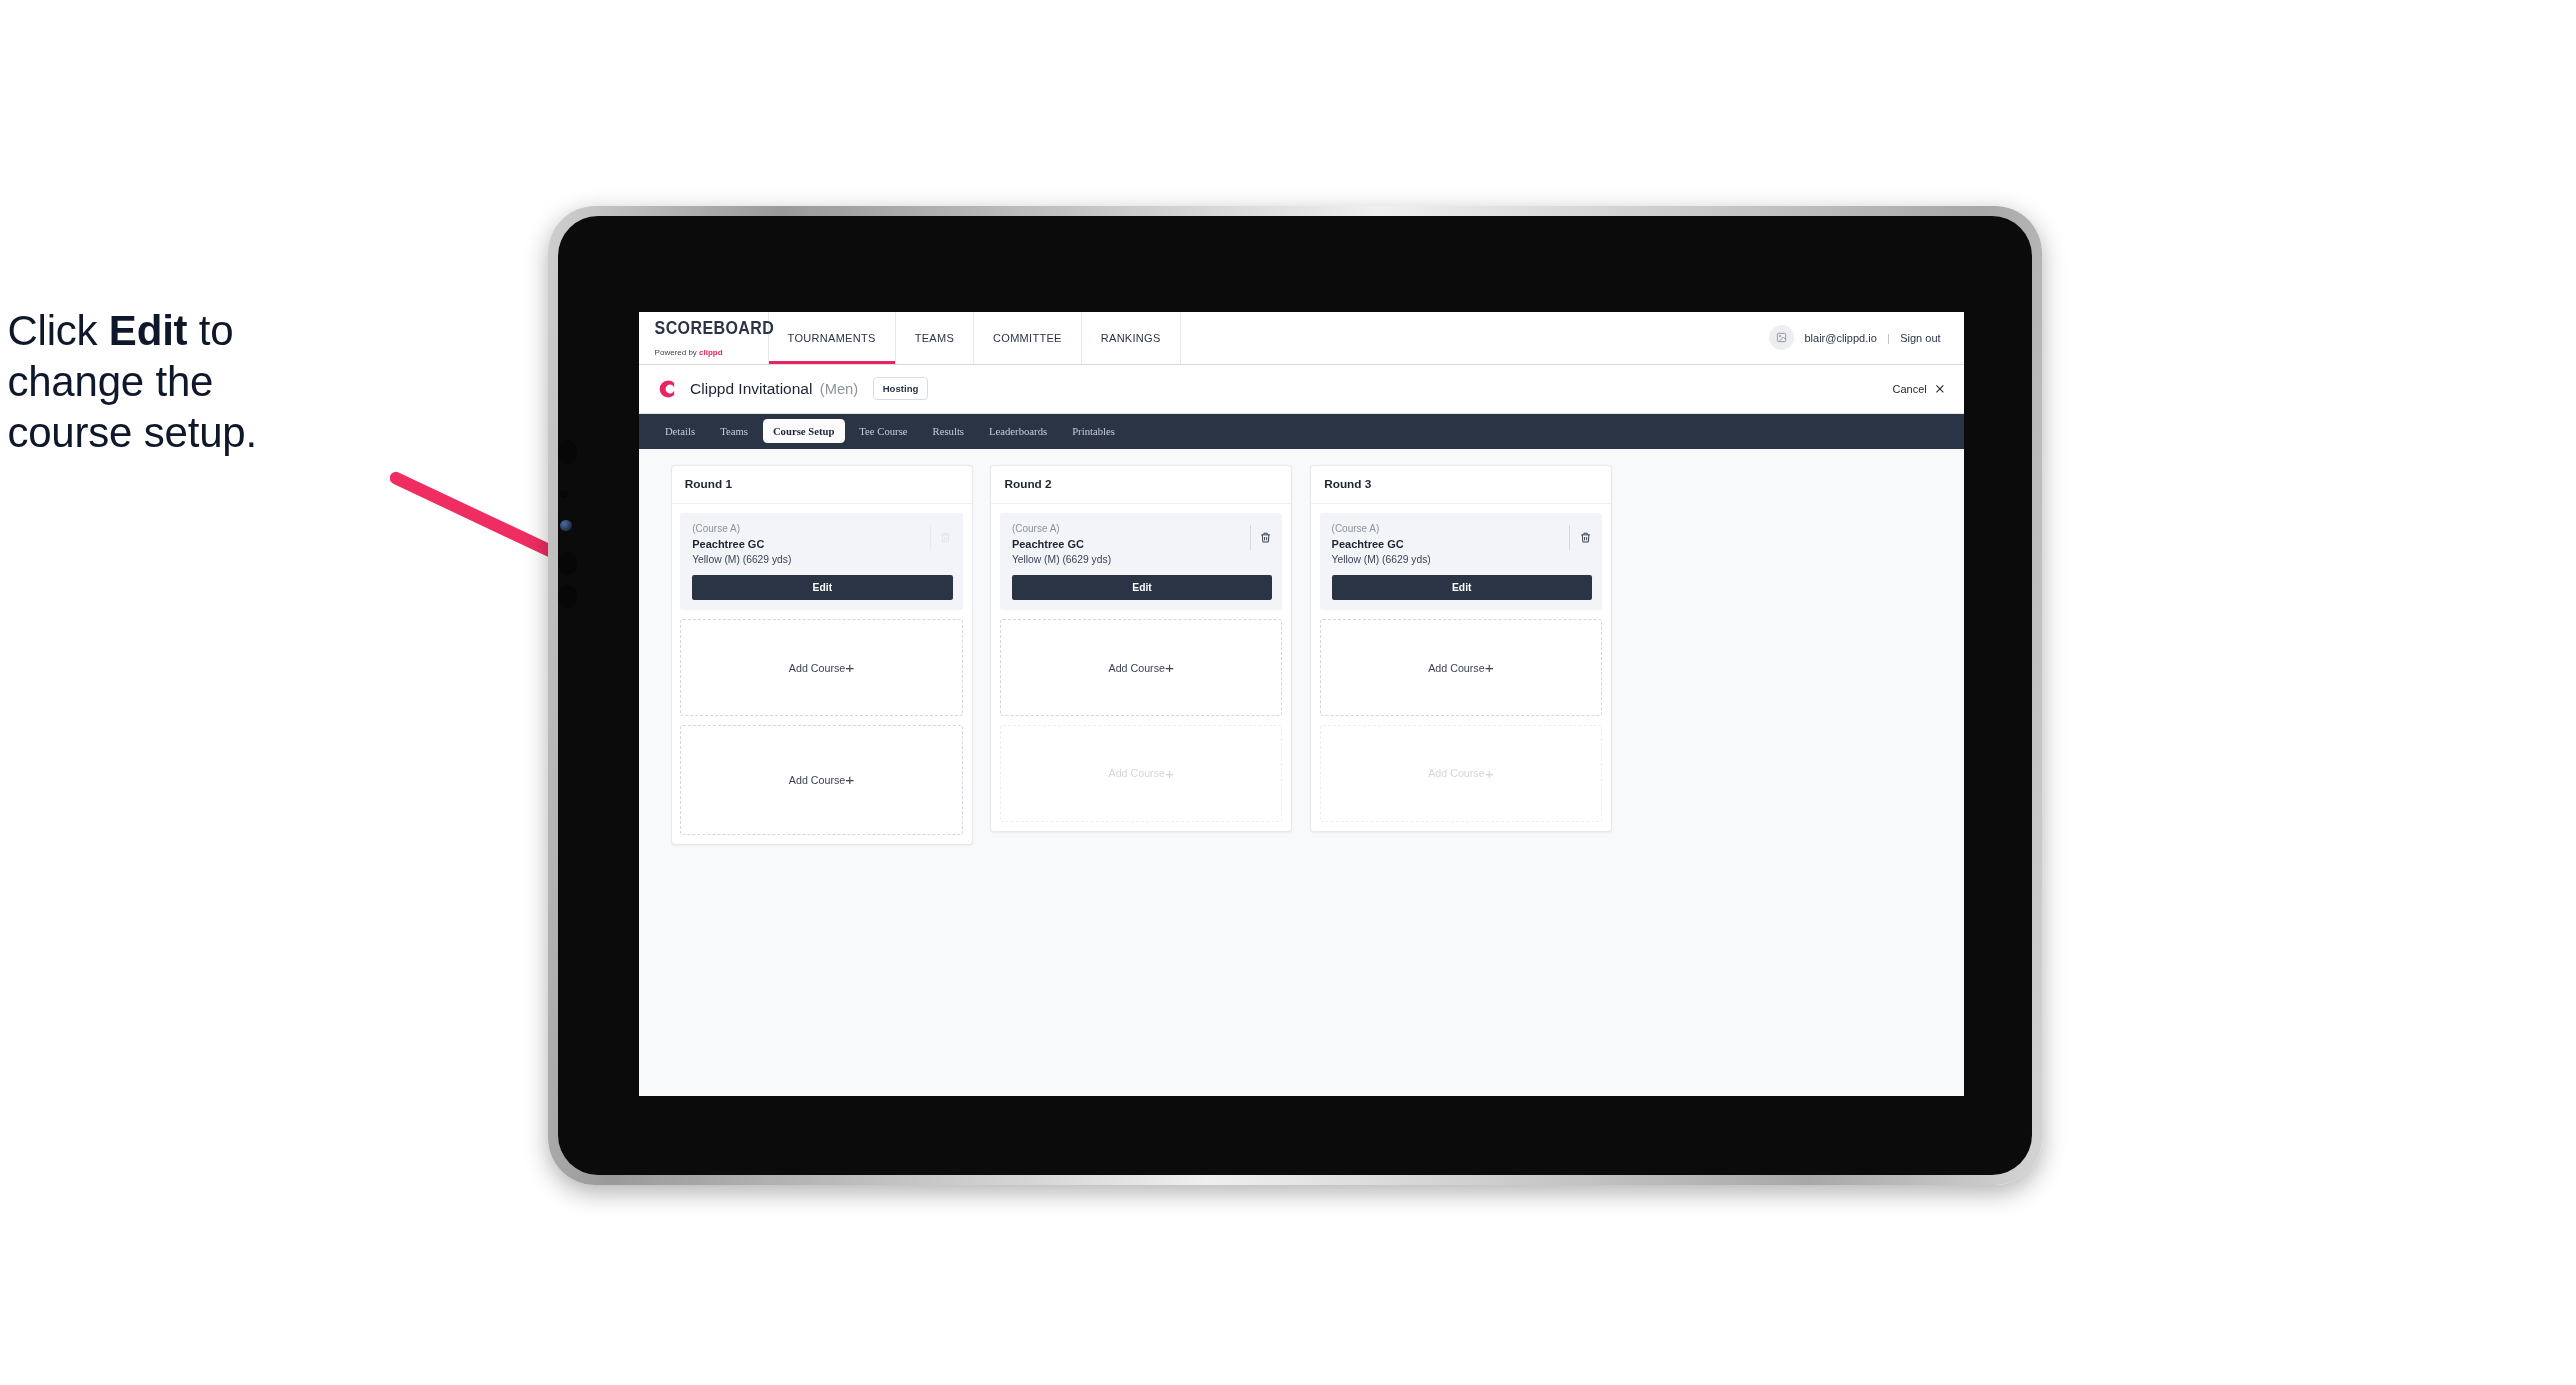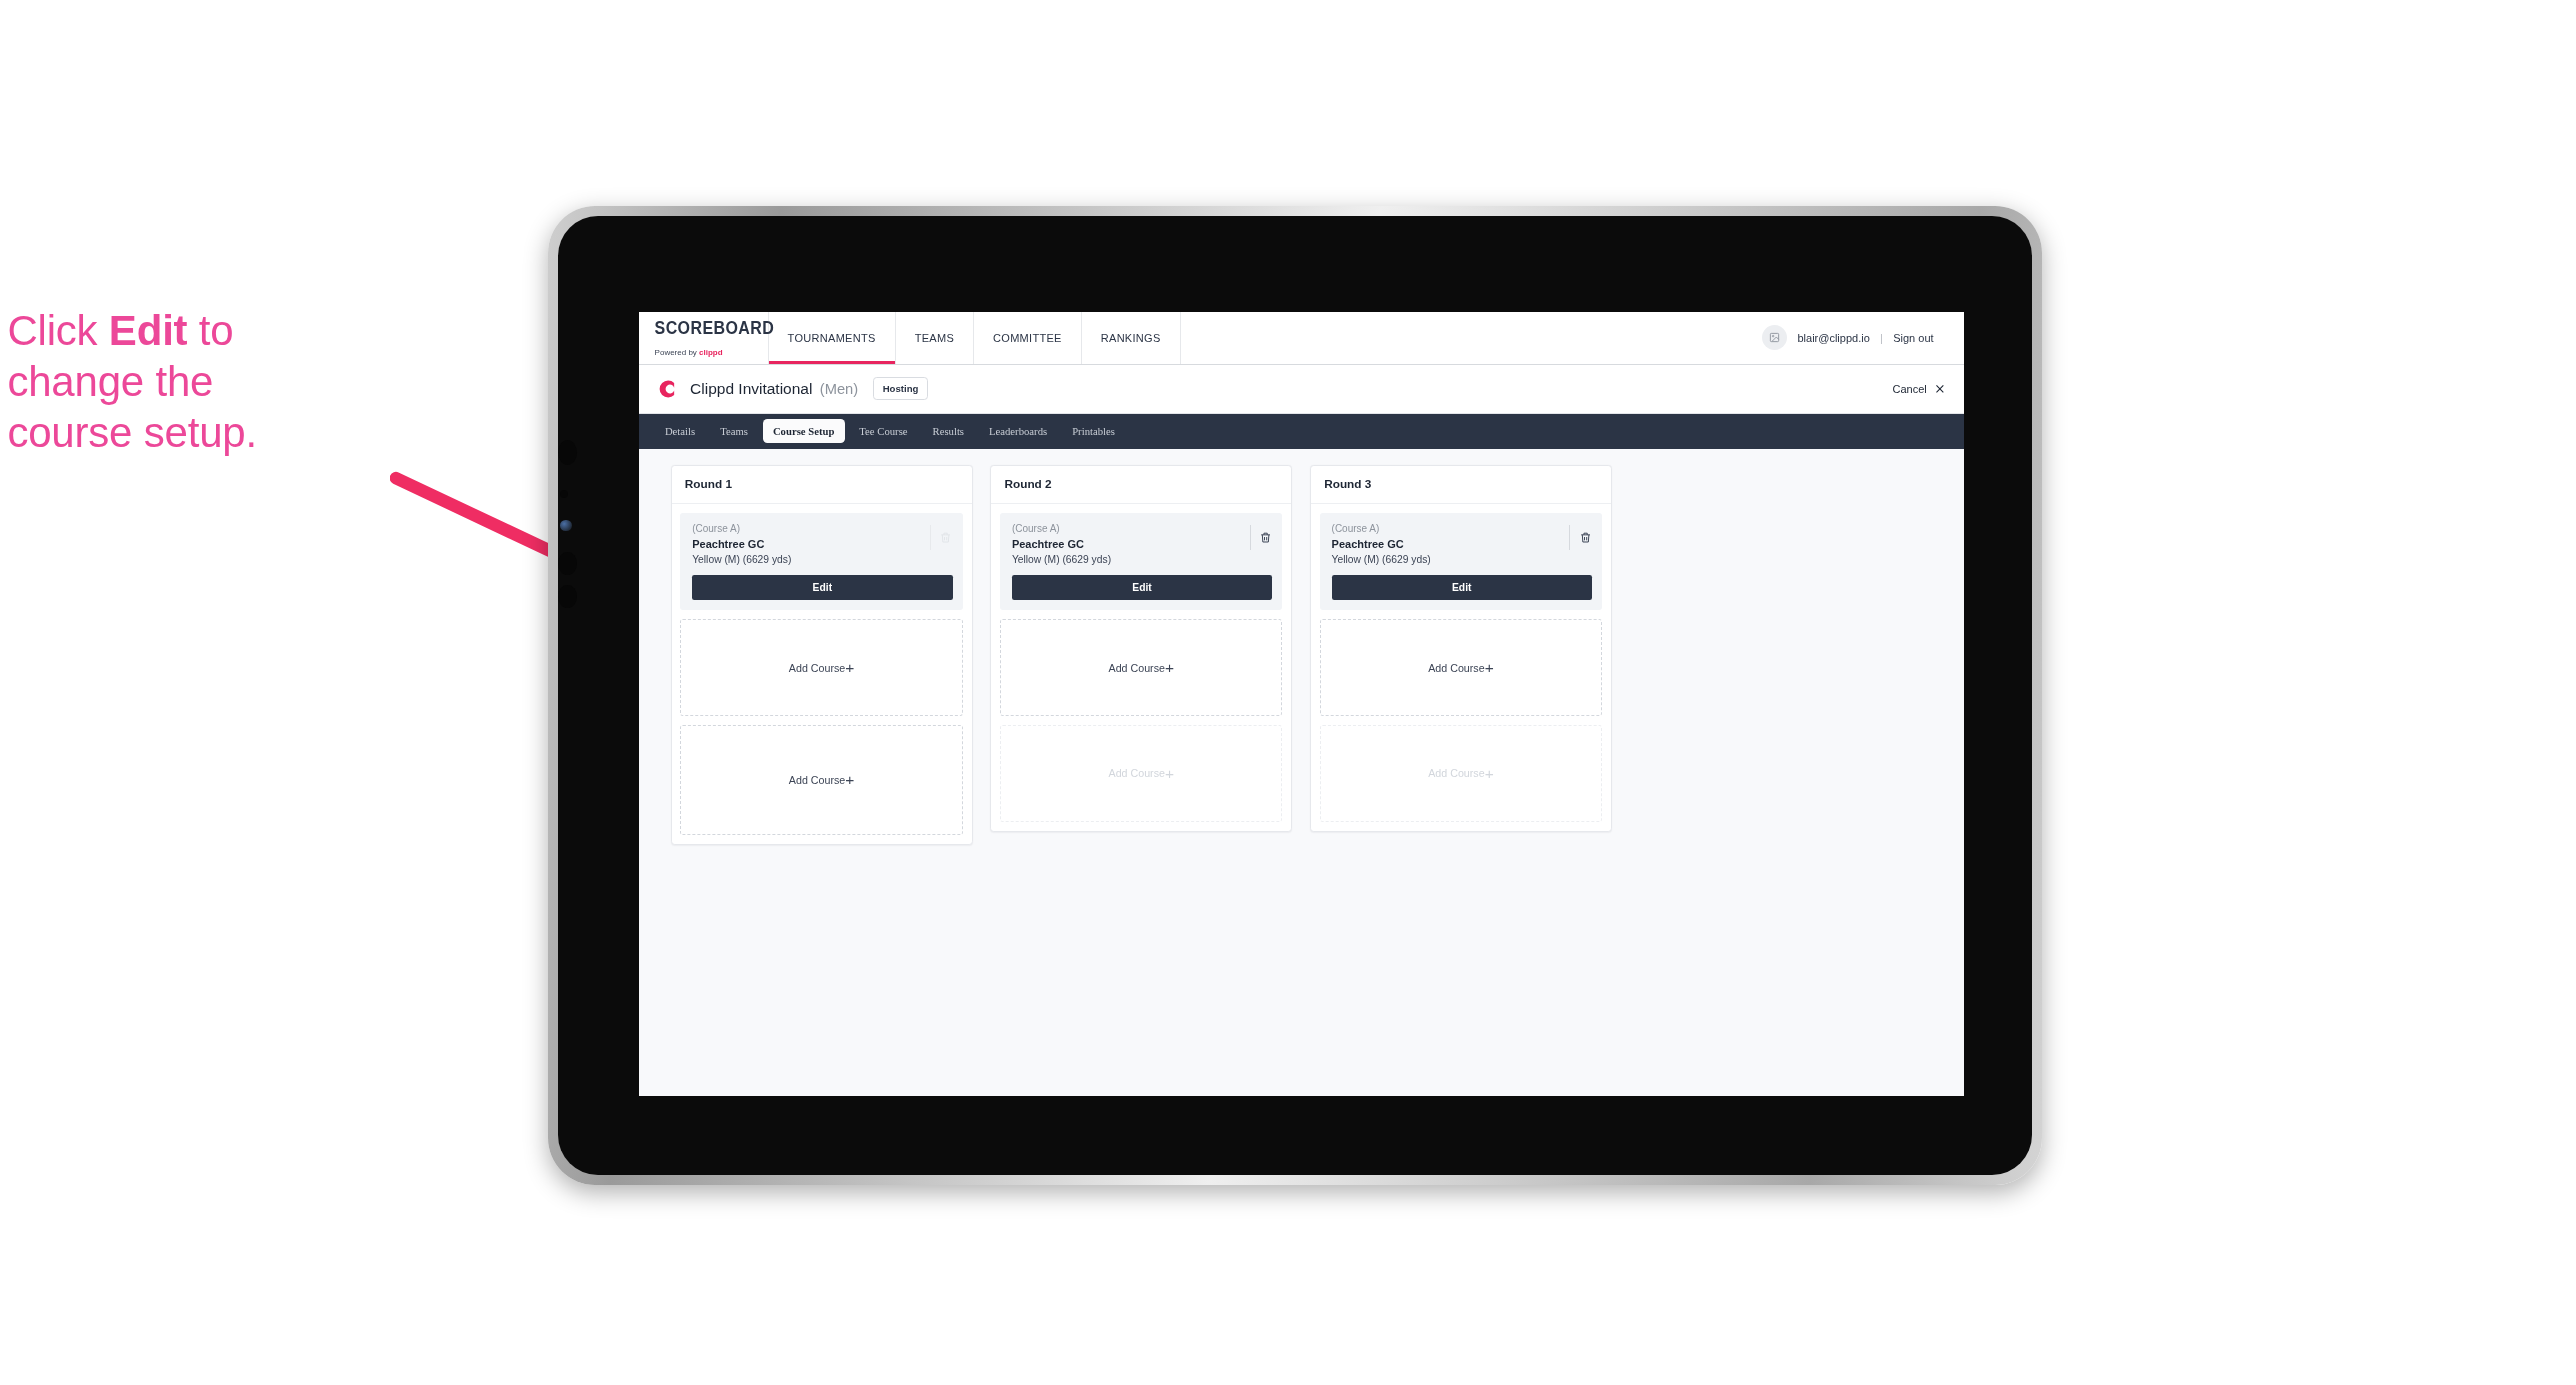--- a/index.html
+++ b/index.html
@@ -9,21 +9,21 @@
     font-family: "Liberation Sans", sans-serif;
     overflow: hidden;
   }
   #stage { position: relative; width: 2576px; height: 1386px; background: #fff; }
 
   
   #annotation {
     position: absolute; left: 7.4px; top: 305px;
     width: 412px;
     font-size: 42px; line-height: 1.22;
-    color: #ec4899; letter-spacing: -0.2px;
+    color: #0f172a; letter-spacing: -0.2px;
   }
   #annotation .b { font-weight: 700; }
 
   #arrow { position: absolute; left: 390px; top: 456px; width: 309px; height: 184px; }
 
   
   #device {
     position: absolute; left: 548px; top: 206px;
     width: 1494px; height: 979px;
     border-radius: 47px;
@@ -73,21 +73,21 @@
     display: flex; align-items: center; padding: 0 19px;
     font-size: 11px; color: #2b3445; letter-spacing: 0.3px;
     border-right: 0.7px solid #e6e8eb; cursor: pointer; position: relative;
   }
   .nav-item.active::after {
     content: ""; position: absolute; left: 0; right: 0; bottom: -0.7px;
     height: 2.9px; background: #e8255f;
   }
   .nav-right {
     margin-left: auto; display: flex; align-items: center; gap: 10.3px;
-    padding-right: 30px; font-size: 11px; color: #2b3445;
+    padding-right: 23px; font-size: 11px; color: #2b3445;
   }
   .avatar {
     width: 25px; height: 25px; border-radius: 50%; background: #eceef1;
     display: flex; align-items: center; justify-content: center;
     font-size: 10.3px; color: #8d939c;
   }
   .divider-v { color: #b8bcc3; }
   .signout { cursor: pointer; }
 
   

